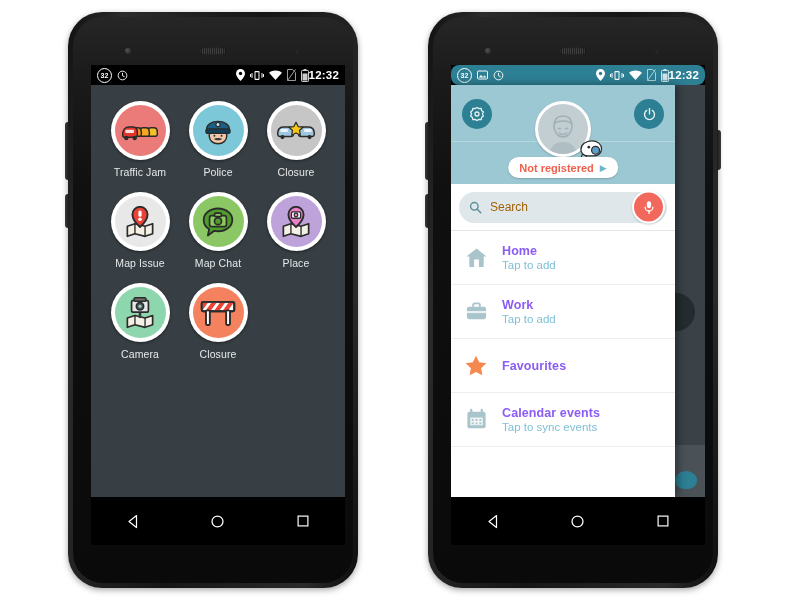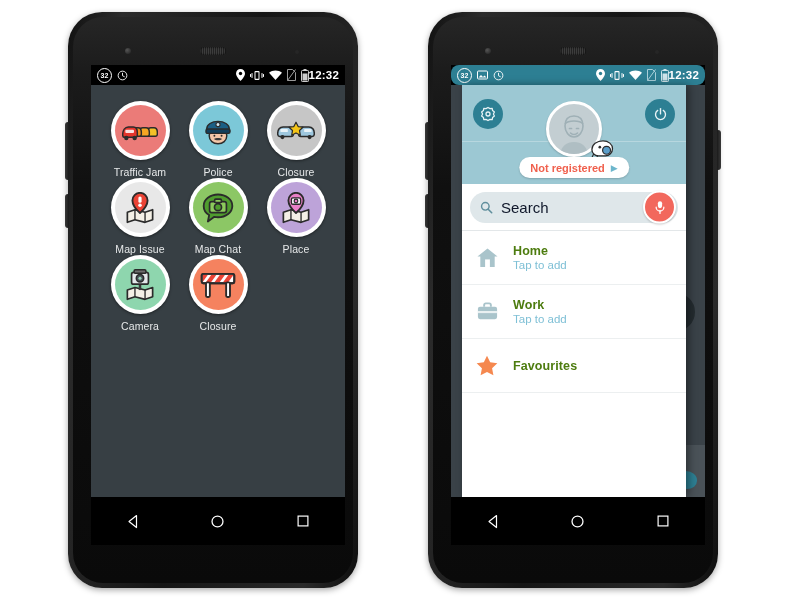--- a/index.html
+++ b/index.html
@@ -43,36 +43,36 @@
   .sb-left{display:flex;align-items:center;gap:5px;}
   .sb-right{margin-left:auto;display:flex;align-items:center;gap:5px;}
   .sb-time{font-size:11.5px;letter-spacing:.2px;color:#fff;}
 
   .ic{display:inline-block;line-height:0;}
   .badge32{width:13px;height:13px;border-radius:50%;border:1.4px solid #fff;
     display:flex;align-items:center;justify-content:center;font-size:7px;font-weight:bold;color:#fff;line-height:1;}
 
   
   .reportpane{position:relative;height:412px;background:#373f44;}
-  .grid{display:grid;grid-template-columns:repeat(3,1fr);padding:16px 10px 0 10px;}
+  .grid{display:grid;grid-template-columns:repeat(3,1fr);padding:16px 10px 0 10px;row-gap:14px;}
   .cell{display:flex;flex-direction:column;align-items:center;}
   .bubble{width:59px;height:59px;border-radius:50%;background:#fff;
     display:flex;align-items:center;justify-content:center;box-shadow:0 1px 3px rgba(0,0,0,.45);}
   .bubble-in{width:51px;height:51px;border-radius:50%;display:flex;align-items:center;justify-content:center;}
   .cell-label{margin-top:6px;font-size:10.5px;color:#e6e8e9;letter-spacing:.1px;}
 
   
   .drawerpane{position:relative;height:412px;background:#3a4248;}
   .map-bg{position:absolute;inset:0;background:#3a4248;}
   .map-compass{position:absolute;right:10px;top:208px;width:34px;height:34px;border-radius:50%;
     border:2px solid #222a2e;background:#222a2e;opacity:.9;}
   .map-blob{position:absolute;right:0;bottom:0;width:58px;height:52px;background:#4a5258;}
   .map-wazer{position:absolute;right:8px;bottom:8px;width:22px;height:18px;background:#2d7f93;border-radius:50% 50% 45% 45%;}
 
-  .drawer{position:absolute;left:11px;top:0;width:224px;height:100%;background:#fff;
+  .drawer{position:absolute;left:0;top:0;width:224px;height:100%;background:#fff;
     box-shadow:3px 0 8px rgba(0,0,0,.4);display:flex;flex-direction:column;}
 
   .profile{background:#9cc8d3;height:99px;position:relative;}
   .prof-line{position:absolute;left:0;right:0;top:56px;height:1px;background:rgba(255,255,255,.28);}
   .circbtn{position:absolute;top:14px;width:30px;height:30px;border-radius:50%;background:#2d7f93;
     display:flex;align-items:center;justify-content:center;}
   .circbtn.gear{left:11px;}
   .circbtn.power{right:11px;}
 
   .avatar-wrap{position:absolute;left:50%;top:16px;transform:translateX(-50%);}
@@ -82,31 +82,31 @@
 
   .notreg{position:absolute;left:50%;bottom:6px;transform:translateX(-50%);
     background:#fff;border-radius:12px;height:21px;padding:0 11px;display:flex;align-items:center;gap:6px;
     box-shadow:0 1px 2px rgba(0,0,0,.18);}
   .notreg-txt{font-size:11px;font-weight:bold;color:#f0604d;}
   .notreg-arrow{color:#6cb6cc;font-size:9px;}
 
   .searchrow{height:46px;background:#fff;display:flex;align-items:center;padding:0 8px;position:relative;}
   .searchbox{flex:1;height:31px;border-radius:16px;background:#dfe7ea;display:flex;align-items:center;
     padding:0 10px;gap:8px;}
-  .search-ph{font-size:15px;color:#0f172a;}
+  .search-ph{font-size:12px;color:#a16207;}
   .micbtn{position:absolute;right:10px;top:50%;transform:translateY(-50%);width:29px;height:29px;
     border-radius:50%;background:#f2685d;border:2px solid #fff;display:flex;align-items:center;
     justify-content:center;box-shadow:0 1px 2px rgba(0,0,0,.2);}
   .drawer-sep{height:1px;background:#e3e7e9;}
 
   .menu{flex:1;background:#fff;}
   .mi{height:53px;display:flex;align-items:center;padding:0 12px;gap:13px;border-bottom:1px solid #eceff0;}
   .mi-ico{width:26px;display:flex;justify-content:center;align-items:center;}
   .mi-txt{display:flex;flex-direction:column;gap:1px;}
-  .mi-title{font-size:12.5px;font-weight:bold;color:#4d7c0f;letter-spacing:.1px;}
+  .mi-title{font-size:12.5px;font-weight:bold;color:#8b5cf6;letter-spacing:.1px;}
   .mi-sub{font-size:11.5px;color:#7fc0d6;}
 
   
   .navbar{height:48px;background:#000;display:flex;align-items:center;justify-content:space-around;}
   .navbtn{width:38px;height:38px;display:flex;align-items:center;justify-content:center;}
 </style>
 </head>
 <body>
 
 <div class="stage">
@@ -515,20 +515,41 @@
                 <span class="mi-ico">
                   <svg width="24" height="23" viewBox="0 0 24 24">
                       <path d="M12 1.8 15.3 8.6l7.5 1-5.5 5.3 1.4 7.4L12 18.8 5.3 22.3l1.4-7.4L1.2 9.6l7.5-1z" fill="#f5884f"></path>
                     </svg>
                 </span>
                 <span class="mi-txt">
                   <span class="mi-title">Favourites</span>
                 </span>
               </div>
 
+              <div class="mi">
+                <span class="mi-ico">
+                  <svg width="23" height="23" viewBox="0 0 24 24">
+                    <rect x="2.5" y="4" width="19" height="17" rx="2" fill="#a9c4cb"></rect>
+                    <path d="M6.5 2v4M17.5 2v4" stroke="#a9c4cb" stroke-width="2.4" stroke-linecap="round"></path>
+                    <rect x="5.5" y="10" width="13" height="8" fill="#fff" opacity=".85"></rect>
+                    <g fill="#a9c4cb">
+                        <rect x="7" y="11.5" width="2" height="2"></rect>
+                        <rect x="11" y="11.5" width="2" height="2"></rect>
+                        <rect x="15" y="11.5" width="2" height="2"></rect>
+                        <rect x="7" y="15" width="2" height="2"></rect>
+                        <rect x="11" y="15" width="2" height="2"></rect>
+                        <rect x="15" y="15" width="2" height="2"></rect>
+                      </g>
+                  </svg>
+                </span>
+                <span class="mi-txt">
+                  <span class="mi-title">Calendar events</span>
+                  <span class="mi-sub">Tap to sync events</span>
+                </span>
+              </div>
 
             </div>
           </div>
         </div>
 
         <div class="navbar">
           <div class="navbtn">
             <svg width="15" height="15" viewBox="0 0 20 20">
                 <path d="M14 2 4 10l10 8z" fill="none" stroke="#fff" stroke-width="1.6" stroke-linejoin="round"></path>
               </svg>

